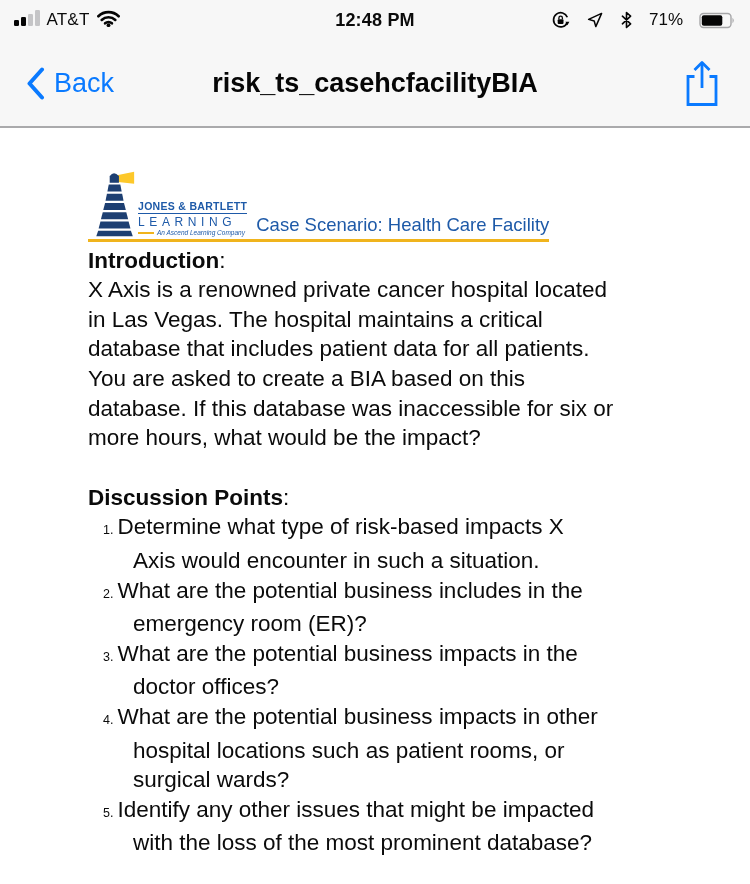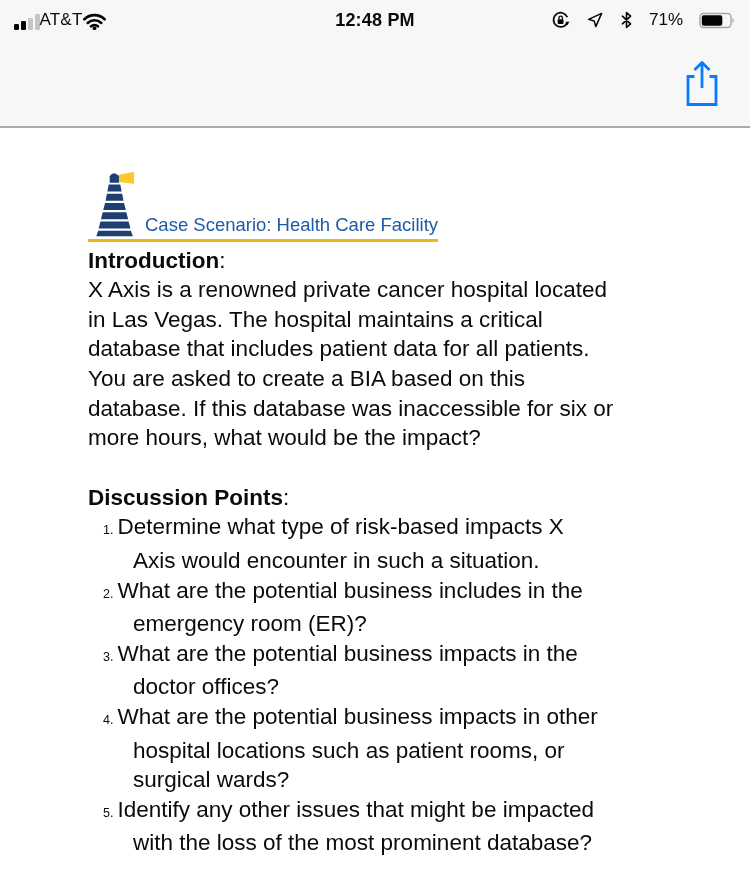--- a/index.html
+++ b/index.html
@@ -9,21 +9,21 @@
     background:#ffffff;
     font-family:"Liberation Sans", sans-serif;
     color:#0b0b0b;
   }
 
   
   .status-bar {
     height:40px; background:#f7f7f7;
     display:flex; align-items:center; padding:0 14px;
   }
-  .sb-left { width:255px; display:flex; align-items:flex-end; }
+  .sb-left { width:255px; display:flex; align-items:flex-start; gap:7px; }
   .sb-center { flex:1; text-align:center; font-size:18px; font-weight:700; letter-spacing:.2px; }
   .sb-right { width:255px; display:flex; align-items:center; justify-content:flex-end; gap:16px; }
   .carrier { font-size:17px; letter-spacing:.2px; }
   .pct { font-size:17px; }
   .signal { display:flex; align-items:flex-end; gap:2.5px; height:16px; }
   .signal i { display:block; width:4.5px; border-radius:1.3px; background:#c5c5c7; }
   .signal i.on { background:#050505; }
   .s1{height:6px} .s2{height:9.5px} .s3{height:12.5px} .s4{height:16px}
 
   
@@ -115,20 +115,29 @@
         <svg width="37" height="17" viewBox="0 0 37 17">
           <rect x="1" y="1.5" width="31" height="14" rx="3.5" fill="none" stroke="#a6a6a8" stroke-width="1.4"></rect>
           <rect x="2.8" y="3.3" width="20.5" height="10.4" rx="2" fill="#050505"></rect>
           <path d="M33.5 5.8 A3.6 3.6 0 0 1 33.5 11.2 Z" fill="#a6a6a8"></path>
         </svg>
       </span>
     </div>
   </div>
 
   <div class="nav-bar">
+    <div class="back-button">
+      <span>
+        <svg width="19" height="33" viewBox="0 0 19 33">
+          <path d="M16 2.5 L3.5 16.5 L16 30.5" fill="none" stroke="#0a7aff" stroke-width="4" stroke-linecap="round" stroke-linejoin="round"></path>
+        </svg>
+      </span>
+      <span>Back</span>
+    </div>
+    <div class="nav-title">risk_ts_casehcfacilityBIA</div>
     <div class="share-button">
       <svg width="44" height="50" viewBox="0 0 44 50">
         <path d="M14.5 18.5 H8 V46.5 H36 V18.5 H29.5" fill="none" stroke="#0a7aff" stroke-width="2.8"></path>
         <path d="M22 30 V5.5" fill="none" stroke="#0a7aff" stroke-width="2.8"></path>
         <path d="M14.5 12 L22 4.5 L29.5 12" fill="none" stroke="#0a7aff" stroke-width="2.8" stroke-linejoin="round"></path>
       </svg>
     </div>
   </div>
 
   <div class="content">
@@ -141,20 +150,28 @@
             <path d="M23.5 5 Q28 -1.5 33.5 5 Z" fill="#1d3f72"></path>
             <rect x="23.5" y="4.5" width="10" height="7.5" fill="#1d3f72"></rect>
             <polygon points="22.5,14 35,14 36.5,21.5 21,21.5" fill="#1d3f72"></polygon>
             <polygon points="20.5,24 37,24 38.5,31.5 19,31.5" fill="#1d3f72"></polygon>
             <polygon points="18.5,34 39,34 41,41.5 16.5,41.5" fill="#1d3f72"></polygon>
             <polygon points="16,44 41.5,44 43.5,51.5 14,51.5" fill="#1d3f72"></polygon>
             <polygon points="13.5,54 44,54 46,61.5 11.5,61.5" fill="#1d3f72"></polygon>
             <polygon points="11,64 46.5,64 48.5,70 9,70" fill="#1d3f72"></polygon>
           </svg>
         </span>
+        <div class="logo-text">
+          <div class="jbl-line1">JONES &amp; BARTLETT</div>
+          <div class="jbl-line2">LEARNING</div>
+          <div class="jbl-tagline">
+            <span class="gold-dash"></span>
+            <span>An Ascend Learning Company</span>
+          </div>
+        </div>
         <div class="header-title">Case Scenario: Health Care Facility</div>
       </div>
 
       <div class="sec-intro">
         <div class="heading"><b>Introduction</b><span>:</span></div>
         <div class="para">X Axis is a renowned private cancer hospital located
 in Las Vegas. The hospital maintains a critical
 database that includes patient data for all patients.
 You are asked to create a BIA based on this
 database. If this database was inaccessible for six or

